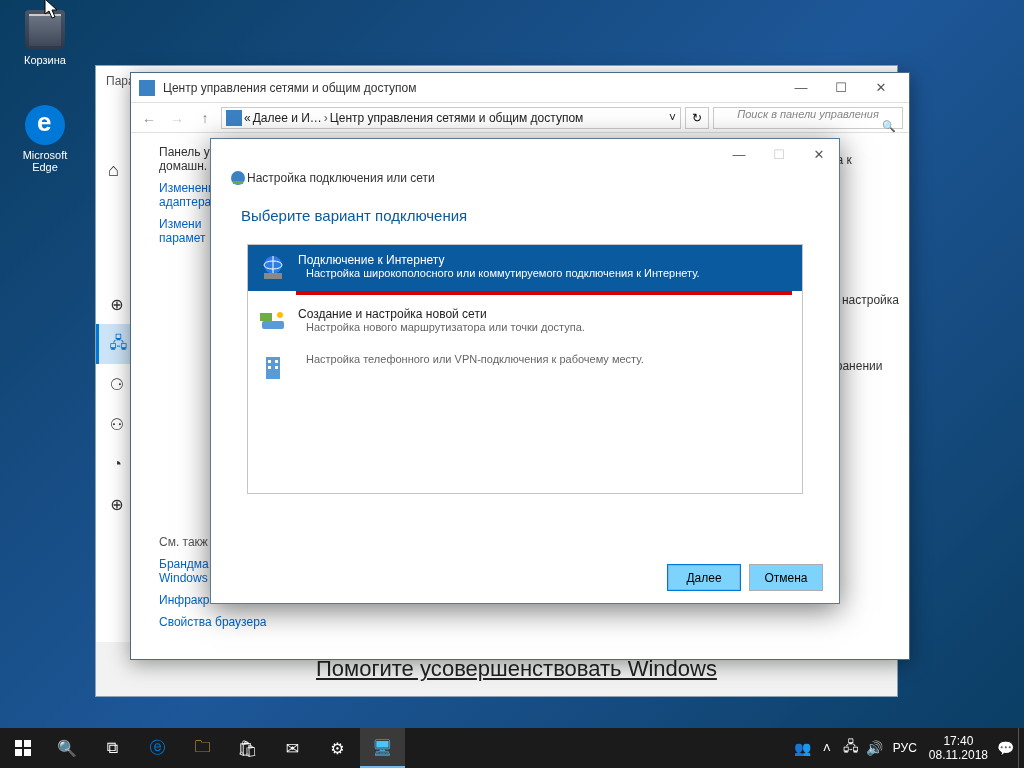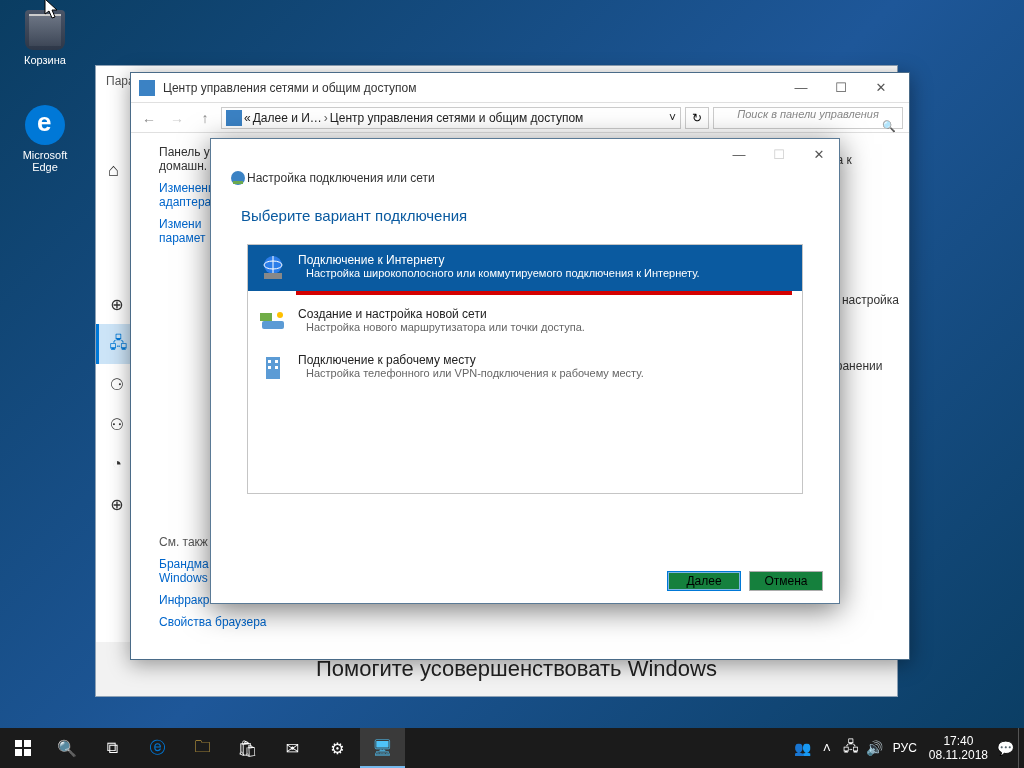--- a/index.html
+++ b/index.html
@@ -19,21 +19,21 @@
 
 .settings-bg { position:absolute; top:65px; left:95px; width:803px; height:632px; background:#fff; border:1px solid #8ea2b6; }
 .settings-sidebar { position:absolute; top:80px; left:0; width:42px; bottom:0; background:#fff; }
 .settings-sidebar .sitem { width:42px; height:40px; display:flex; align-items:center; justify-content:center; color:#333; font-size:16px; }
 .settings-sidebar .sitem.sel { background:#cce4f7; border-left:3px solid #0078d7; color:#0078d7; }
 .settings-body { position:absolute; top:86px; left:50px; font-size:13px; color:#333; }
 .settings-body .blurtitle { font-size:16px; color:#333; margin-bottom:12px; }
 .settings-body .findbox { border:1px solid #999; padding:4px 8px; width:180px; margin-top:8px; }
 .settings-bg .tab { position:absolute; top:0; left:0; height:30px; display:flex; align-items:center; padding:0 10px; font-size:12px; color:#555; }
 .settings-bg .home-ic { position:absolute; top:94px; left:12px; font-size:18px; color:#333; }
-.settings-footer { position:absolute; bottom:0; left:0; right:0; background:#f2f2f2; padding:14px 0 14px 220px; font-size:22px; font-weight:300; color:#222; }
+.settings-footer { position:absolute; bottom:0; left:0; right:0; background:#f2f2f2; padding:14px 0 14px 220px; font-size:22px; font-weight:300; color:#222;text-decoration:underline; }
 
 
 .cp-window { position:absolute; top:72px; left:130px; width:780px; height:588px; background:#fff; border:1px solid #4a6b88; box-shadow:0 4px 20px #0006; }
 .cp-titlebar { height:30px; display:flex; align-items:center; padding:0 8px; background:#fff; border-bottom:1px solid #e0e0e0; }
 .cp-titlebar .tico { width:16px; height:16px; background:#3b82c4; margin-right:8px; }
 .cp-titlebar .ttext { flex:1; font-size:12px; color:#333; }
 .winbtns { display:flex; }
 .winbtn { width:40px; height:28px; display:flex; align-items:center; justify-content:center; font-size:13px; color:#555; }
 .cp-toolbar { height:30px; background:#fff; border-bottom:1px solid #e0e0e0; display:flex; align-items:center; padding:0 6px; gap:4px; font-size:12px; }
 .navbtn { width:24px; height:24px; display:flex; align-items:center; justify-content:center; color:#888; font-size:14px; }
@@ -60,21 +60,21 @@
 .wiz-title { padding:10px 30px 6px; font-size:15px; color:#0a5aa0; }
 .wiz-list { margin:14px 36px 0; border:1px solid #c5c5c5; height:250px; background:#fff; }
 .opt { display:flex; padding:8px 10px; gap:10px; cursor:pointer; }
 .opt .oico { width:30px; height:30px; flex-shrink:0; }
 .opt .otxt .t1 { font-size:12px; color:#222; }
 .opt .otxt .t2 { font-size:11px; color:#666;margin-left:8px; }
 .opt.selected { background:#0a5aa0; }
 .opt.selected .t1, .opt.selected .t2 { color:#fff; }
 .red-underline { height:4px; background:#d40000; margin:0 10px 4px 48px; }
 .wiz-buttons { position:absolute; bottom:12px; right:16px; display:flex; gap:8px; }
-.btn { min-width:74px; height:20px; background:#15803d; border:1px solid #adadad; font-size:12px; cursor:pointer; }
+.btn { min-width:74px; height:27px; background:#7dd3fc; border:1px solid #adadad; font-size:12px; cursor:pointer; }
 .btn.primary { border:1px solid #0078d7; box-shadow:inset 0 0 0 1px #7eb7e6; }
 
 
 .taskbar { position:absolute; bottom:0; left:0; right:0; height:40px; background:#1b1b1b; display:flex; align-items:center; color:#fff; }
 .tbico { width:45px; height:40px; display:flex; align-items:center; justify-content:center; font-size:16px; color:#fff; }
 .tbico.active { background:#3a3a3a; border-bottom:2px solid #76b9ed; }
 .tbright { margin-left:auto; display:flex; align-items:center; height:40px; }
 .tbright .tbs { padding:0 6px; font-size:12px; display:flex; flex-direction:column; align-items:center; justify-content:center; height:36px; color:#fff; }
 .tbright .tbi { width:24px; height:40px; display:flex; align-items:center; justify-content:center; font-size:14px; }
 .start-ico svg { width:16px; height:16px; }
@@ -214,21 +214,20 @@
       <div class="oico">
         <svg viewBox="0 0 30 30">
             <rect x="8" y="4" width="14" height="22" fill="#5b9bd5"></rect>
             <rect x="10" y="7" width="3" height="3" fill="#fff"></rect>
             <rect x="17" y="7" width="3" height="3" fill="#fff"></rect>
             <rect x="10" y="13" width="3" height="3" fill="#fff"></rect>
             <rect x="17" y="13" width="3" height="3" fill="#fff"></rect>
           </svg>
       </div>
       <div class="otxt">
-        <div class="t1">Подключение к рабочему месту</div>
         <div class="t2">Настройка телефонного или VPN-подключения к рабочему месту.</div>
       </div>
     </div>
   </div>
   <div class="wiz-buttons">
     <button class="btn primary">Далее</button>
     <button class="btn">Отмена</button>
   </div>
 </div>
 

